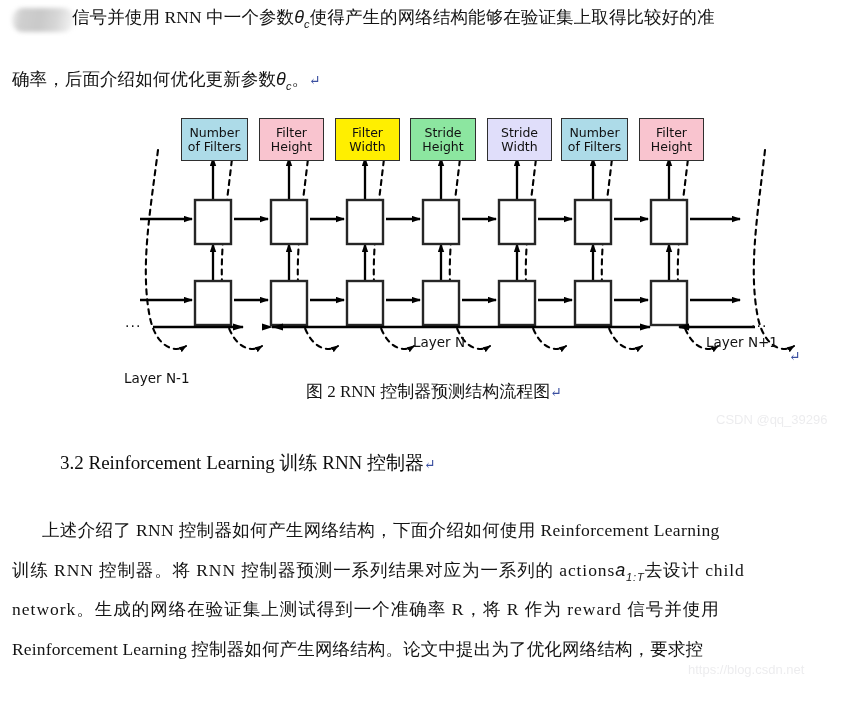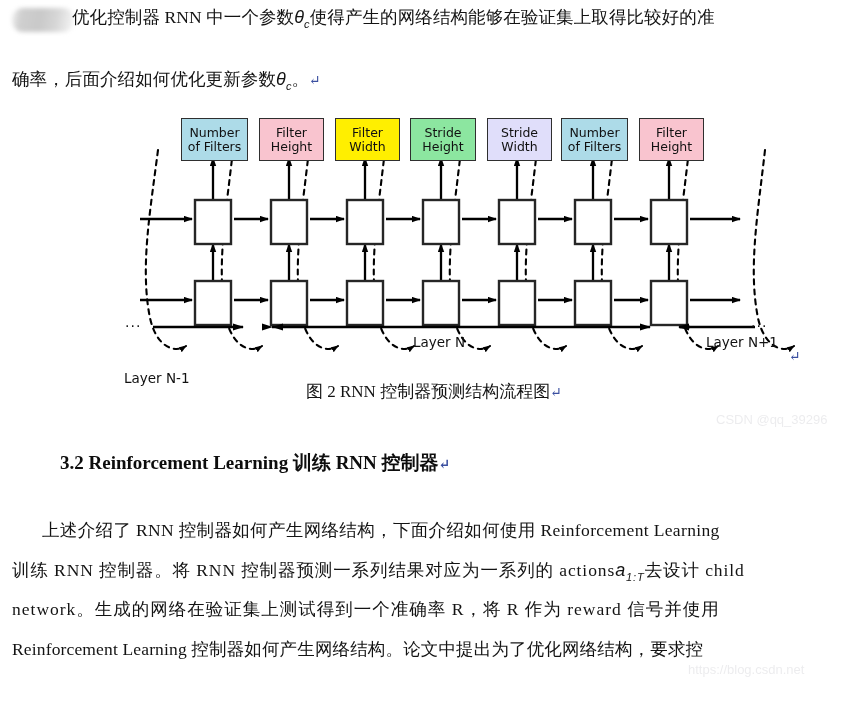--- a/index.html
+++ b/index.html
@@ -47,21 +47,21 @@
     font-style: italic;
     font-size: 18px;
   }
   .formula sub {
     font-size: 11px;
     font-style: italic;
   }
 
   .heading {
     position: absolute;
-    font-weight: bold;
+    font-weight: normal;
     font-size: 19px;
     white-space: nowrap;
     color: #0d0d0d;
   }
 
   .caption {
     position: absolute;
     font-size: 17px;
     white-space: nowrap;
     color: #121212;
@@ -85,21 +85,21 @@
     font-family: "Liberation Sans", sans-serif;
     pointer-events: none;
   }
 </style>
 </head>
 <body>
 
 <div class="redaction"></div>
 
 <div class="doc-line" style="left:72px; top:8px;">
-  <span>优化控制器 RNN 中一个参数</span><span class="formula"><span>θ</span><sub>c</sub></span><span>使得产生的网络结构能够在验证集上取得比较好的准</span>
+  <span>信号并使用 RNN 中一个参数</span><span class="formula"><span>θ</span><sub>c</sub></span><span>使得产生的网络结构能够在验证集上取得比较好的准</span>
 </div>
 
 <div class="doc-line" style="left:12px; top:70px;">
   <span>确率，后面介绍如何优化更新参数</span><span class="formula"><span>θ</span><sub>c</sub></span><span>。</span><span class="pilcrow">↵</span>
 </div>
 
 <div id="figure">
   <svg width="859" height="255" viewBox="0 0 859 255" xmlns="http://www.w3.org/2000/svg">
     <defs>
       <marker id="ah" markerWidth="9" markerHeight="9" refX="8" refY="3.2" orient="auto" markerUnits="userSpaceOnUse">

